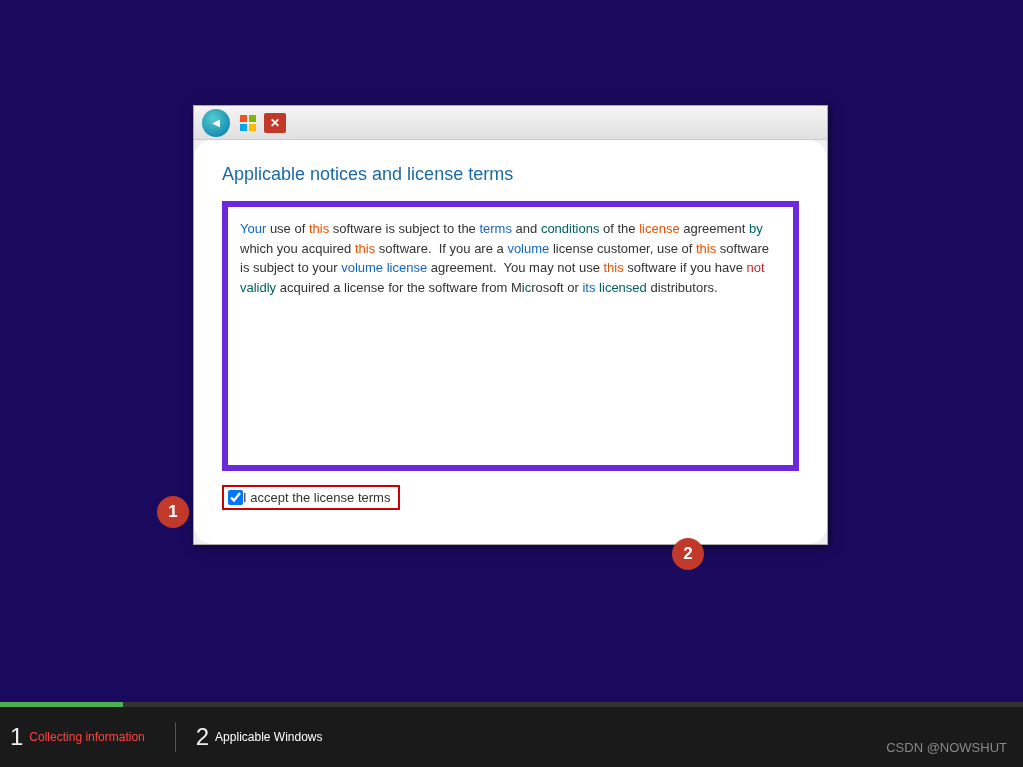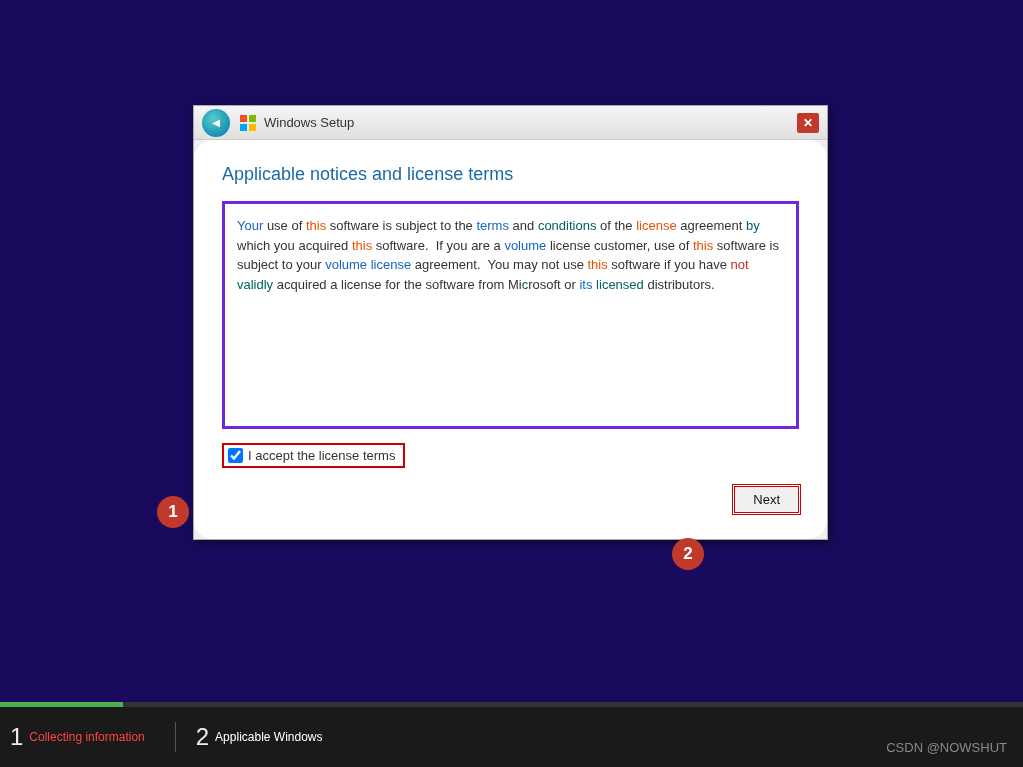--- a/index.html
+++ b/index.html
@@ -92,23 +92,23 @@
     }
 
     .page-heading {
       font-size: 18px;
       color: #1a6aa8;
       margin-bottom: 16px;
       font-weight: normal;
     }
 
     .license-box {
-      border: 3px solid #6d28d9;
+      border: 6px solid #6d28d9;
       width: 100%;
-      height: 228px;
+      height: 270px;
       padding: 12px;
       overflow-y: auto;
       font-size: 13px;
       line-height: 1.5;
       color: #333;
       background: white;
       margin-bottom: 14px;
     }
 
     .license-text {
@@ -125,21 +125,20 @@
       align-items: center;
       margin-bottom: 14px;
       margin-top: 4px;
     }
 
     .accept-checkbox-wrapper {
       border: 2px solid #cc0000;
       padding: 3px 8px 3px 4px;
       display: flex;
       align-items: center;
-      gap: 5px;
     }
 
     .accept-checkbox {
       width: 15px;
       height: 15px;
       cursor: pointer;
     }
 
     .accept-label {
       font-size: 13px;
@@ -285,21 +284,20 @@
   <div class="title-bar">
     <button class="title-bar-back-btn" title="Back"></button>
     <span class="title-icon">
       <svg class="win-flag-svg" viewBox="0 0 18 18" xmlns="http://www.w3.org/2000/svg">
         <rect x="1" y="1" width="7" height="7" fill="#f25022"></rect>
         <rect x="10" y="1" width="7" height="7" fill="#7fba00"></rect>
         <rect x="1" y="10" width="7" height="7" fill="#00a4ef"></rect>
         <rect x="10" y="10" width="7" height="7" fill="#ffb900"></rect>
       </svg>
     </span>
-    <span class="title-text">Windows Setup</span>
     <button class="close-btn">✕</button>
   </div>
 
   <div class="dialog-body">
     <div class="page-heading">Applicable notices and license terms</div>
 
     <div class="license-box">
       <p class="license-text">
         <span class="highlight-blue">Your</span> use of <span class="highlight-orange">this</span> software is subject to the <span class="highlight-blue">terms</span> and <span class="highlight-teal">conditions</span> of the <span class="highlight-orange">license</span>
         agreement <span class="highlight-teal">by</span> which you acquired <span class="highlight-orange">this</span> software.&nbsp; If you are a <span class="highlight-blue">volume</span> license
@@ -309,23 +307,20 @@
       </p>
     </div>
 
     <div class="accept-row">
       <div class="accept-checkbox-wrapper">
         <input type="checkbox" class="accept-checkbox" checked="" id="acceptCheckbox" style="">
         <label class="accept-label" for="acceptCheckbox">I accept the license terms</label>
       </div>
     </div>
 
-    <div class="button-row">
-      <button class="next-btn">Next</button>
-    </div>
   </div>
 </div>
 
 <div class="progress-bar-outer">
   <div class="progress-bar-inner"></div>
 </div>
 
 <div class="status-bar">
   <div class="status-steps">
     <div class="step-item">

